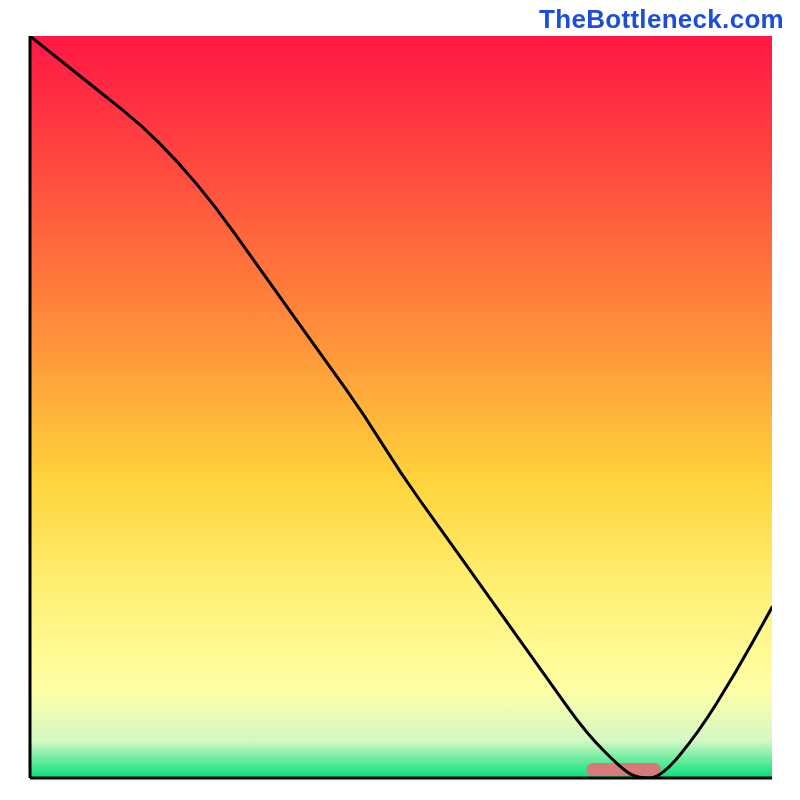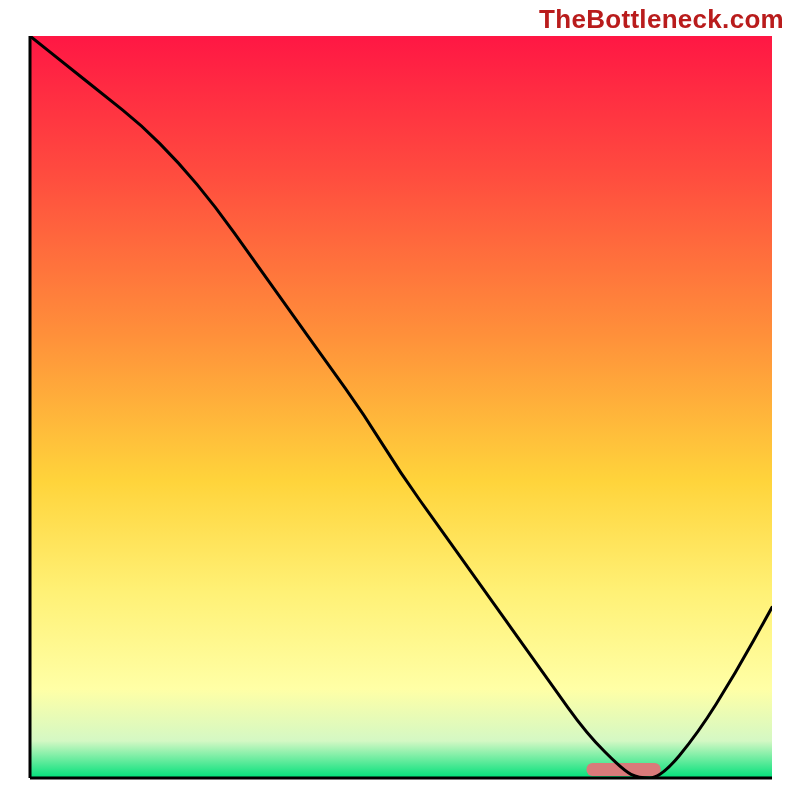--- a/index.html
+++ b/index.html
@@ -14,21 +14,21 @@
     position: relative;
     width: 800px;
     height: 800px;
   }
   .watermark {
     position: absolute;
     top: 4px;
     right: 16px;
     font-size: 26px;
     font-weight: bold;
-    color: #b91c1c;
+    color: #1d4ed8;
     letter-spacing: 0.3px;
     z-index: 3;
   }
   svg.plot {
     position: absolute;
     top: 0;
     left: 0;
     width: 800px;
     height: 800px;
     z-index: 1;

